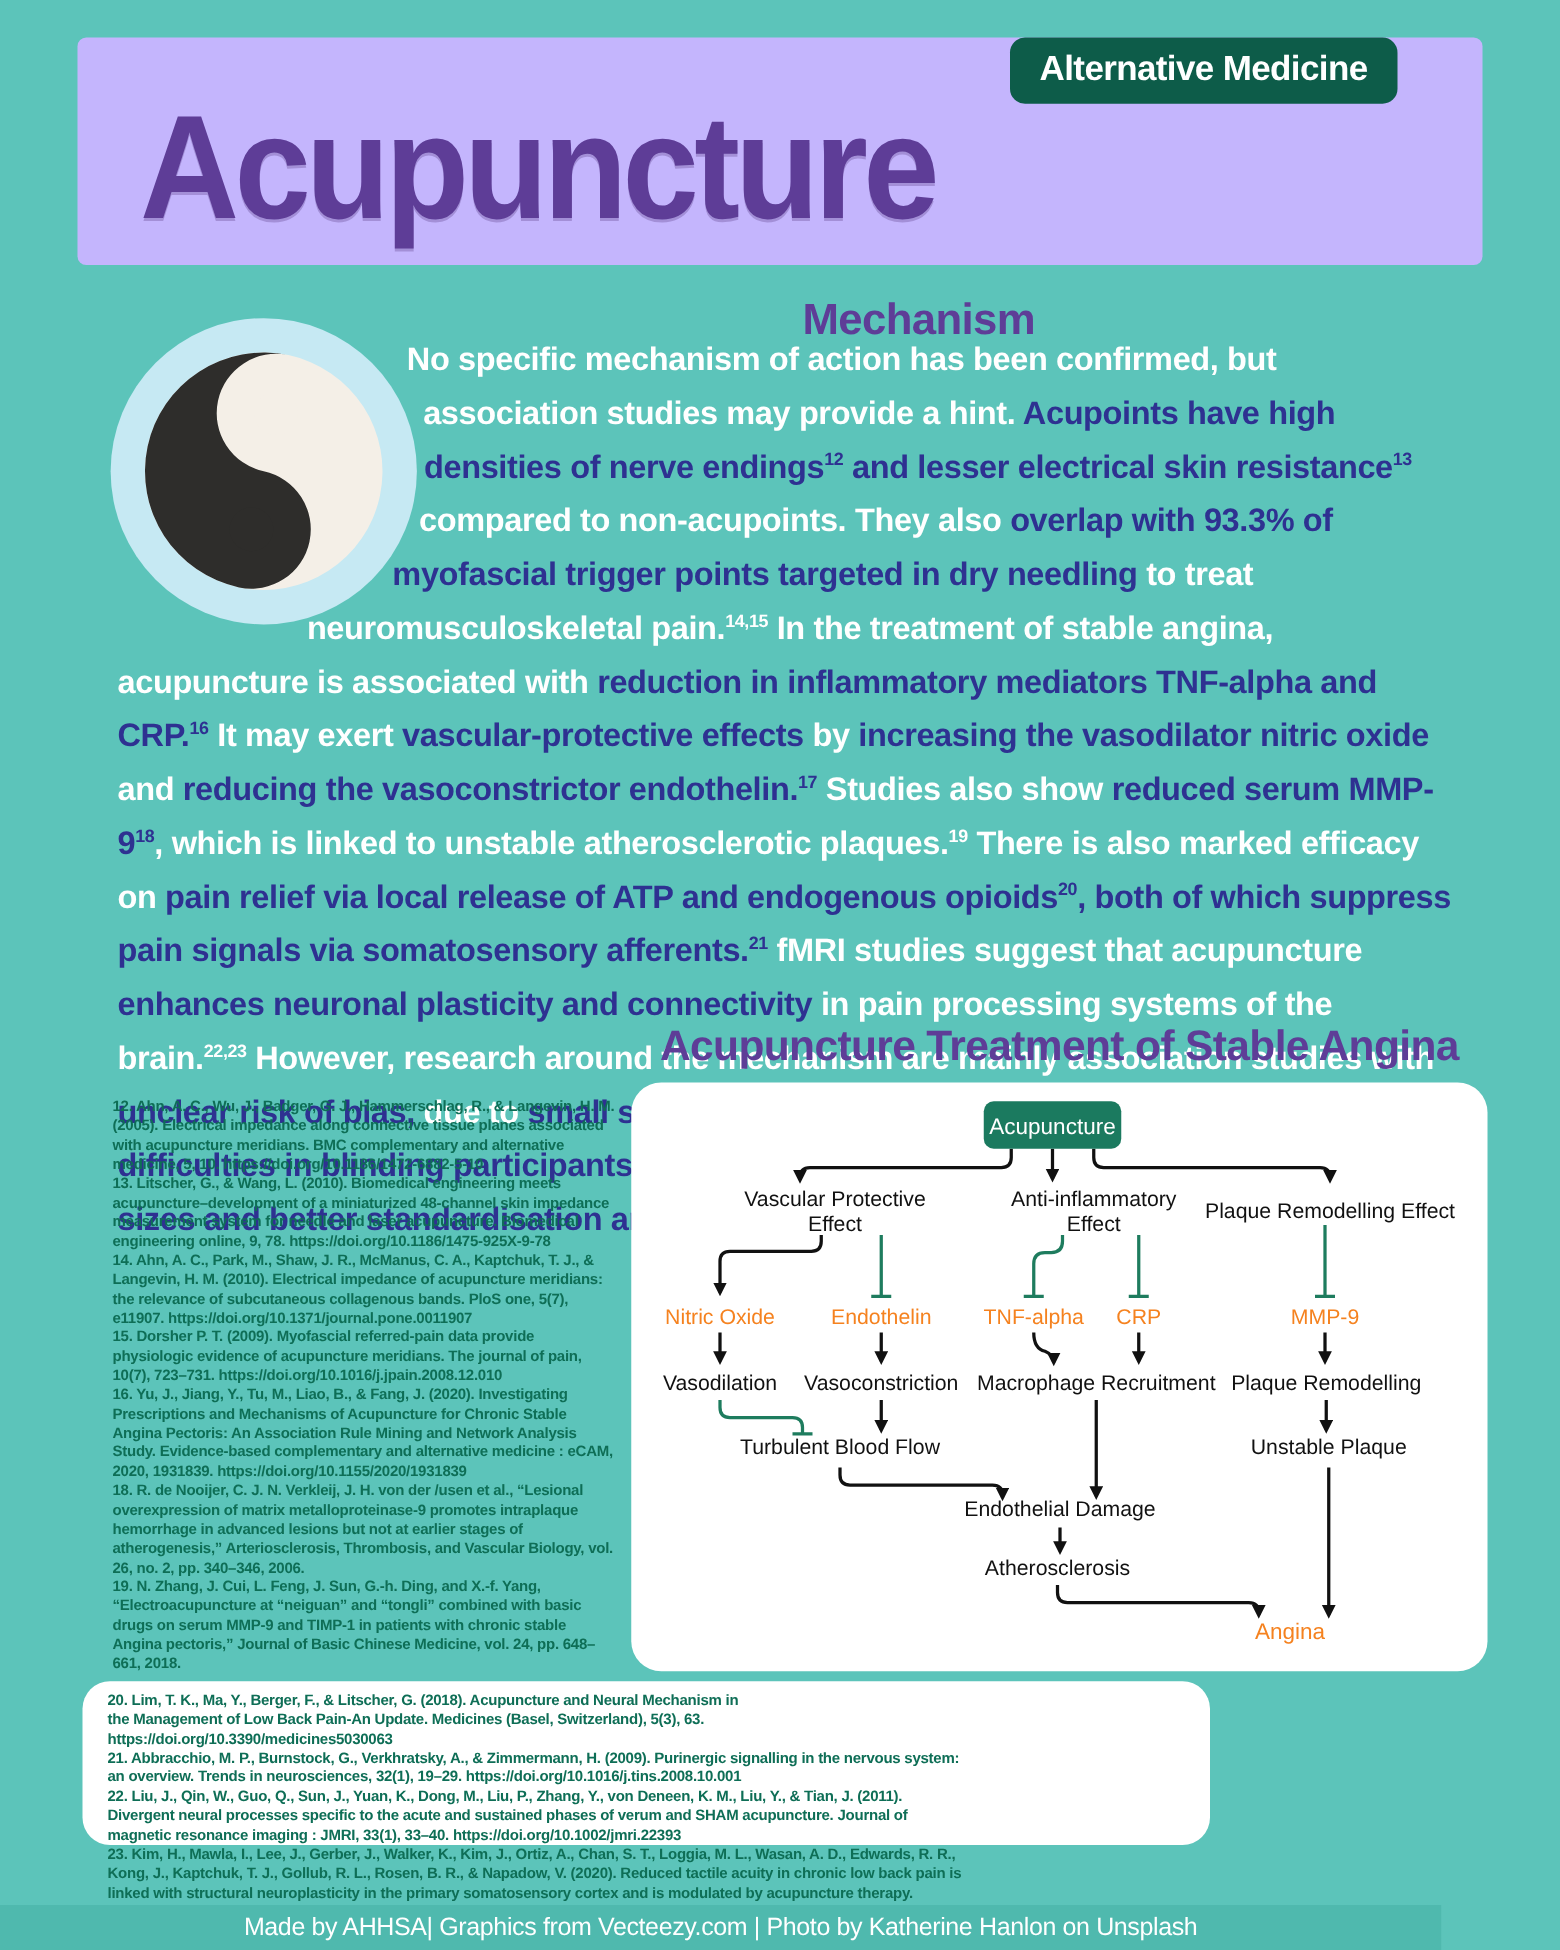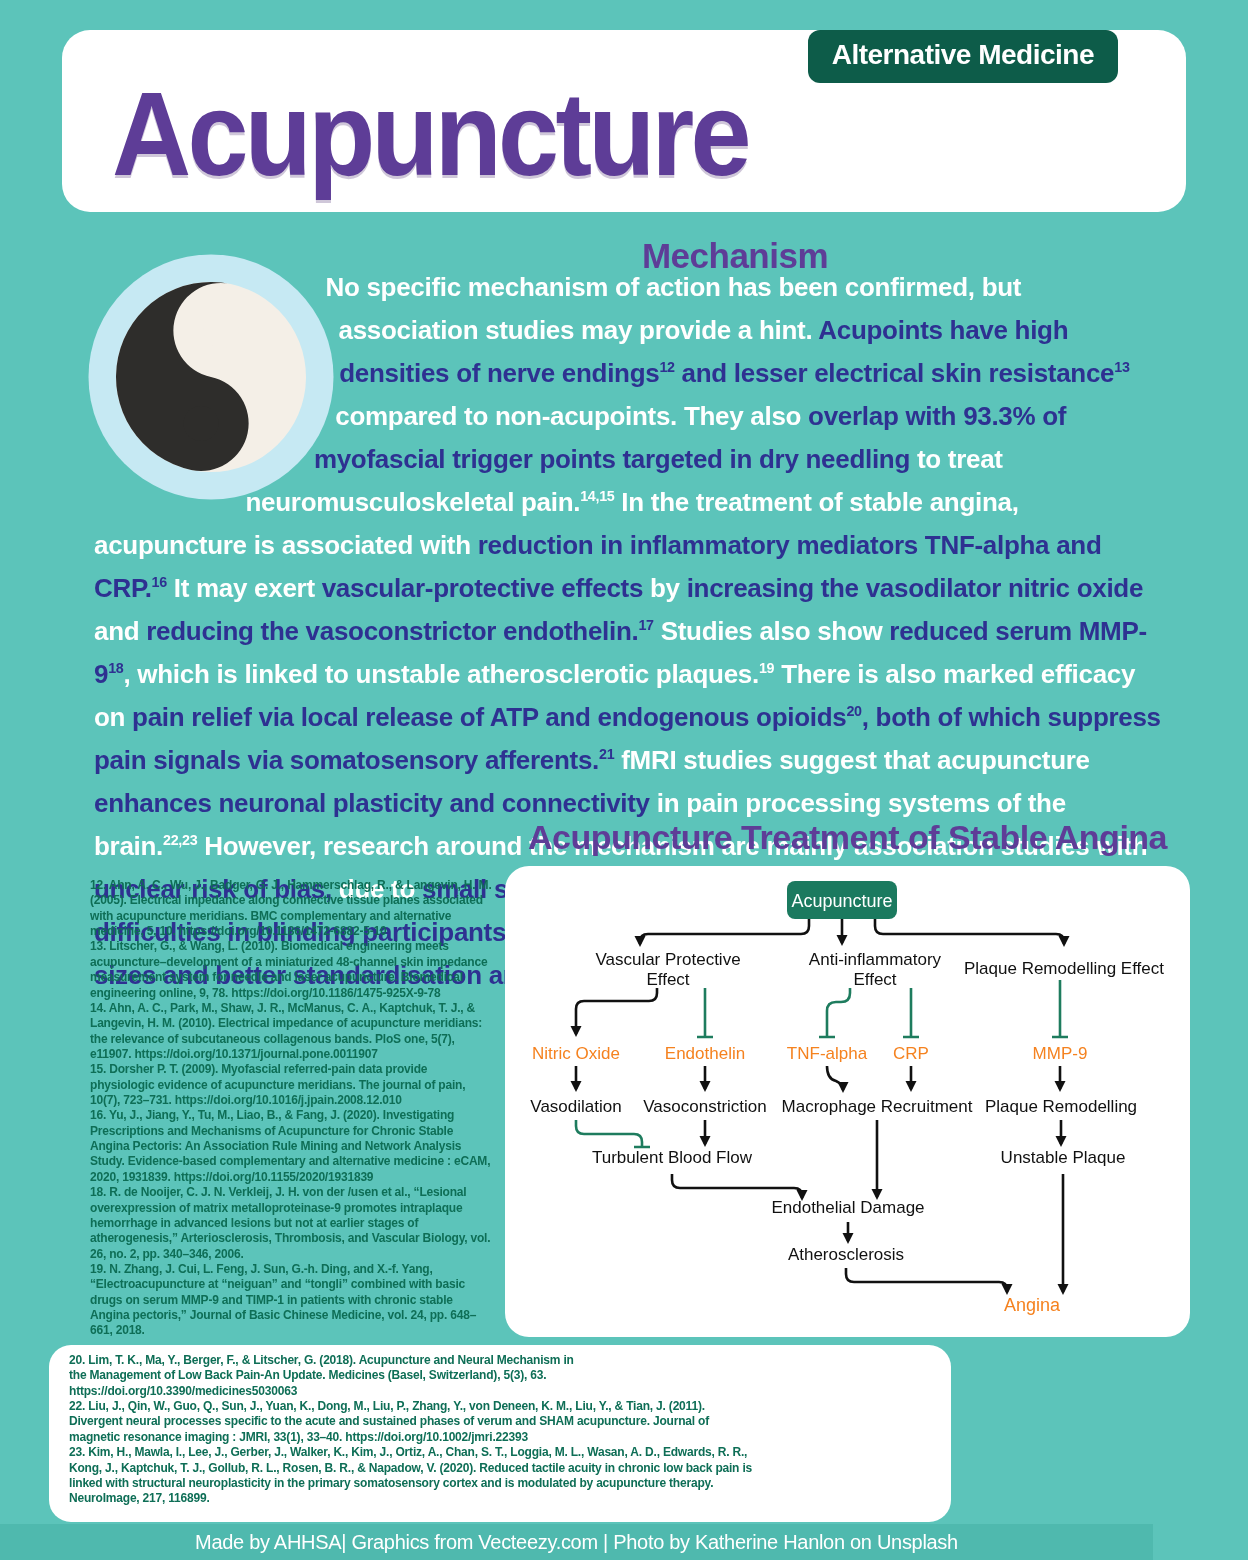--- a/index.html
+++ b/index.html
@@ -2,21 +2,21 @@
 <html><head>
 <meta charset="utf-8">
 <style>
   html,body{margin:0;padding:0;background:#5cc4ba;}
   *{box-sizing:border-box;}
   .poster{position:relative;width:1248px;height:1560px;margin:0 auto;background:#5cc4ba;
           font-family:"Liberation Sans",sans-serif;overflow:hidden;}
 
   
   .header-card{position:absolute;left:62px;top:30px;width:1124px;height:182px;
-               background:#ffffff;border-radius:28px;}
+               background:#c4b5fd;border-radius:7px;}
   .badge{position:absolute;top:0;right:68px;background:#0d5c49;color:#fff;
          font-size:28px;font-weight:bold;padding:9px 24px 12px;border-radius:12px;letter-spacing:-0.5px;}
   .main-title{position:absolute;left:50px;top:40px;color:#5e3d97;font-weight:bold;
               font-size:118px;line-height:1.1;letter-spacing:-4px;white-space:nowrap;
               transform:scaleX(0.93);transform-origin:left center;
               text-shadow:0 3px 0 rgba(62,32,104,0.25);}
 
   
   .mech-heading{position:absolute;left:320px;top:236px;width:830px;text-align:center;
                 color:#5e3d97;font-size:35px;font-weight:bold;letter-spacing:-0.5px;}
@@ -42,21 +42,21 @@
   
   .flow-card{position:absolute;left:505px;top:866px;width:685px;height:471px;
              background:#ffffff;border-radius:24px;}
   .flow-card svg{position:absolute;left:0;top:0;width:685px;height:471px;}
   .flow-card text{font-family:"Liberation Sans",sans-serif;font-size:17px;fill:#111111;}
   .flow-card text.orange{fill:#f5821f;}
   .flow-card text.boxlabel{fill:#ffffff;font-size:18px;}
   .flow-card text.big{font-size:18px;}
 
   
-  .bottom-card{position:absolute;left:49px;top:1345px;width:902px;height:177px;
+  .bottom-card{position:absolute;left:66px;top:1345px;width:902px;height:131px;
                background:#ffffff;border-radius:22px;}
   .bottom-cites{position:absolute;left:20px;top:8px;width:692px;}
   .bottom-cites .cite:first-child{max-width:505px;}
   .ahhsa-logo{position:absolute;right:12px;top:4px;width:172px;height:168px;}
   .ahhsa-logo svg{width:100%;height:100%;}
 
   
   .footer-band{position:absolute;left:0;top:1524px;width:1153px;height:36px;
                background:#4fb9ae;display:flex;align-items:center;justify-content:center;}
   .footer-text{color:#ffffff;font-size:20px;letter-spacing:-0.3px;}
@@ -162,20 +162,21 @@
 
       <text x="343" y="347" text-anchor="middle">Endothelial Damage</text>
       <text x="341" y="394" text-anchor="middle">Atherosclerosis</text>
       <text class="orange big" x="527" y="445" text-anchor="middle">Angina</text>
     </svg>
   </div>
 
   <div class="bottom-card">
     <div class="bottom-cites">
         <div class="cite">20. Lim, T. K., Ma, Y., Berger, F., &amp; Litscher, G. (2018). Acupuncture and Neural Mechanism in the Management of Low Back Pain-An Update. Medicines (Basel, Switzerland), 5(3), 63. https://doi.org/10.3390/medicines5030063</div>
+        <div class="cite">21. Abbracchio, M. P., Burnstock, G., Verkhratsky, A., &amp; Zimmermann, H. (2009). Purinergic signalling in the nervous system: an overview. Trends in neurosciences, 32(1), 19–29. https://doi.org/10.1016/j.tins.2008.10.001</div>
         <div class="cite">22. Liu, J., Qin, W., Guo, Q., Sun, J., Yuan, K., Dong, M., Liu, P., Zhang, Y., von Deneen, K. M., Liu, Y., &amp; Tian, J. (2011). Divergent neural processes specific to the acute and sustained phases of verum and SHAM acupuncture. Journal of magnetic resonance imaging : JMRI, 33(1), 33–40. https://doi.org/10.1002/jmri.22393</div>
         <div class="cite">23. Kim, H., Mawla, I., Lee, J., Gerber, J., Walker, K., Kim, J., Ortiz, A., Chan, S. T., Loggia, M. L., Wasan, A. D., Edwards, R. R., Kong, J., Kaptchuk, T. J., Gollub, R. L., Rosen, B. R., &amp; Napadow, V. (2020). Reduced tactile acuity in chronic low back pain is linked with structural neuroplasticity in the primary somatosensory cortex and is modulated by acupuncture therapy. NeuroImage, 217, 116899.</div>
       </div>
   </div>
 
   <div class="footer-band">
     <span class="footer-text">Made by AHHSA| Graphics from Vecteezy.com | Photo by Katherine Hanlon on Unsplash</span>
   </div>
 
 </div>

